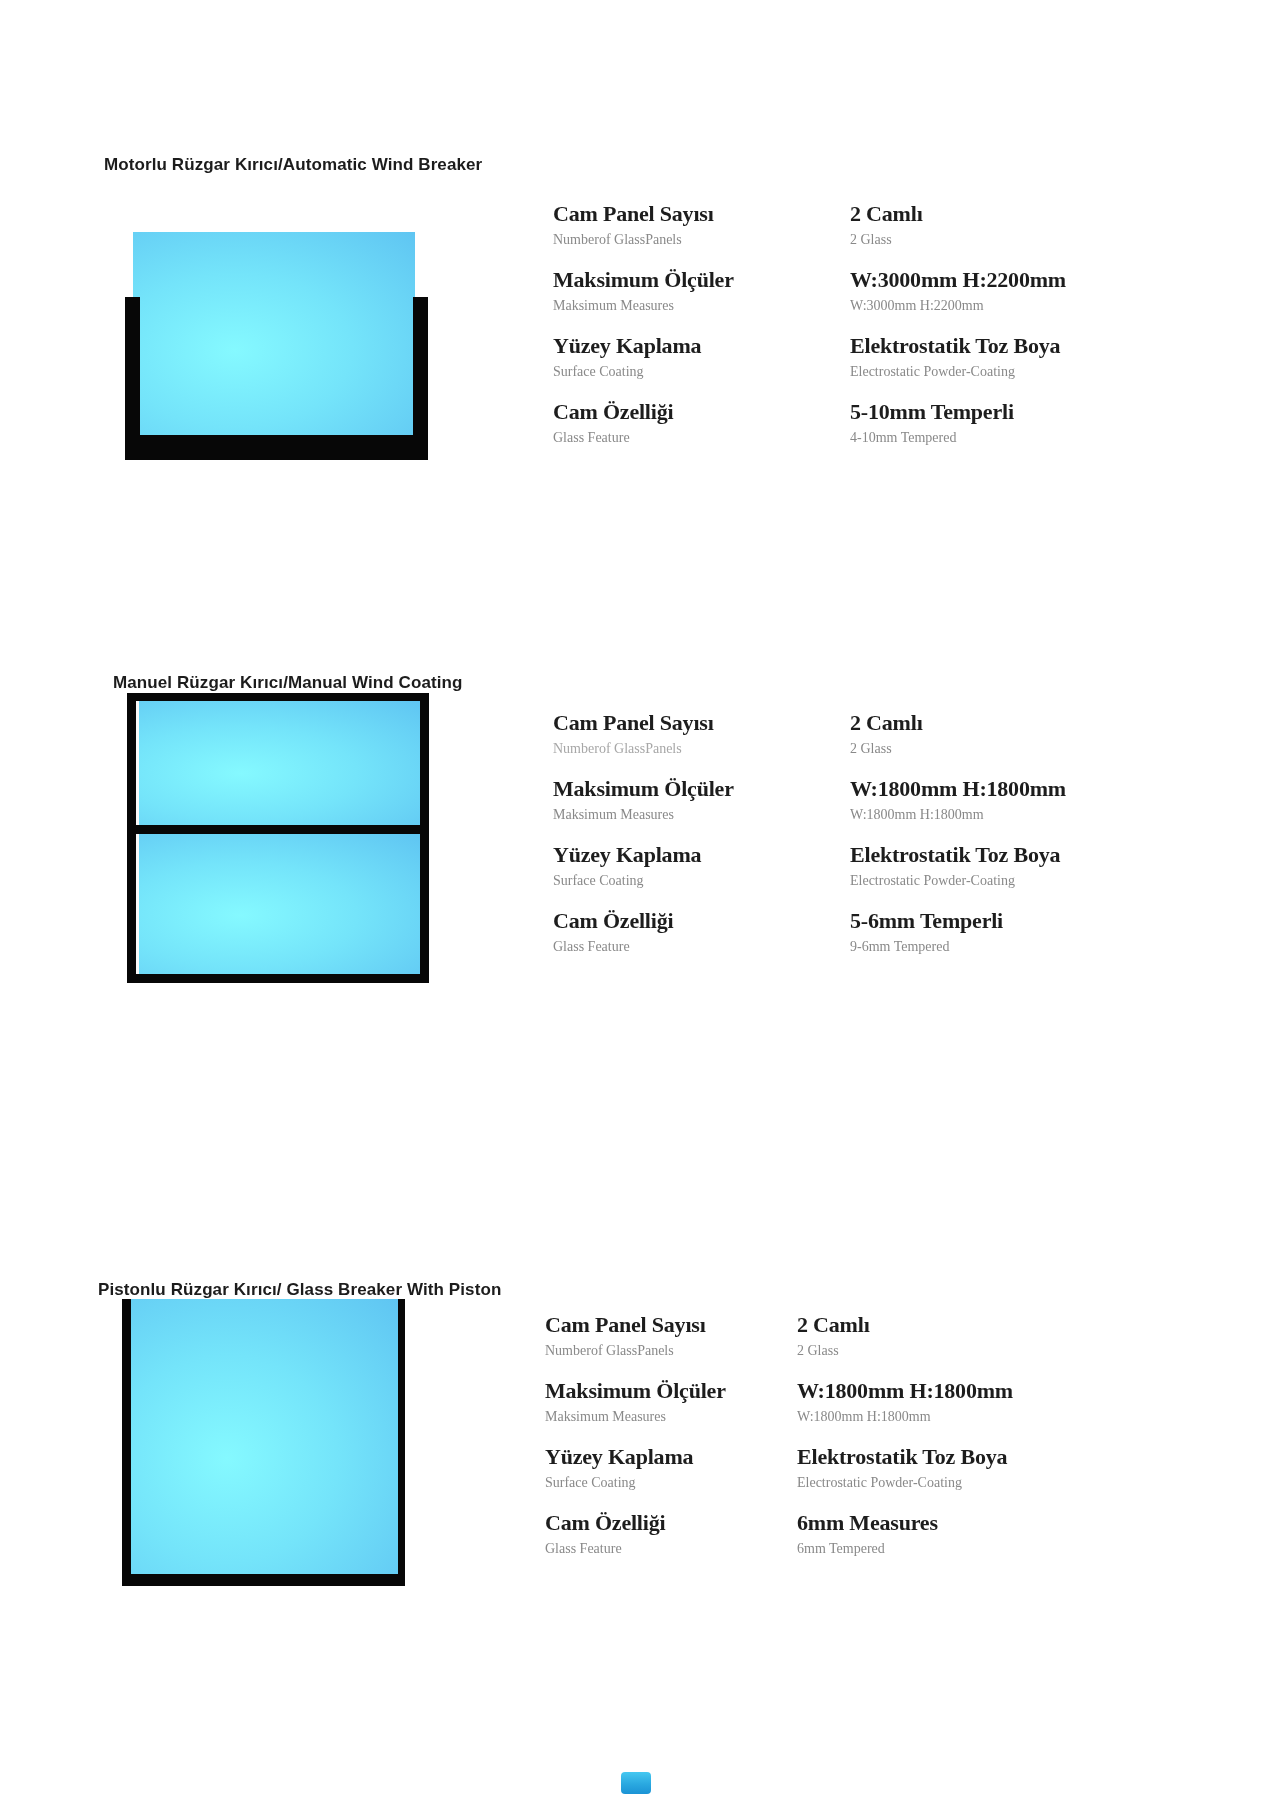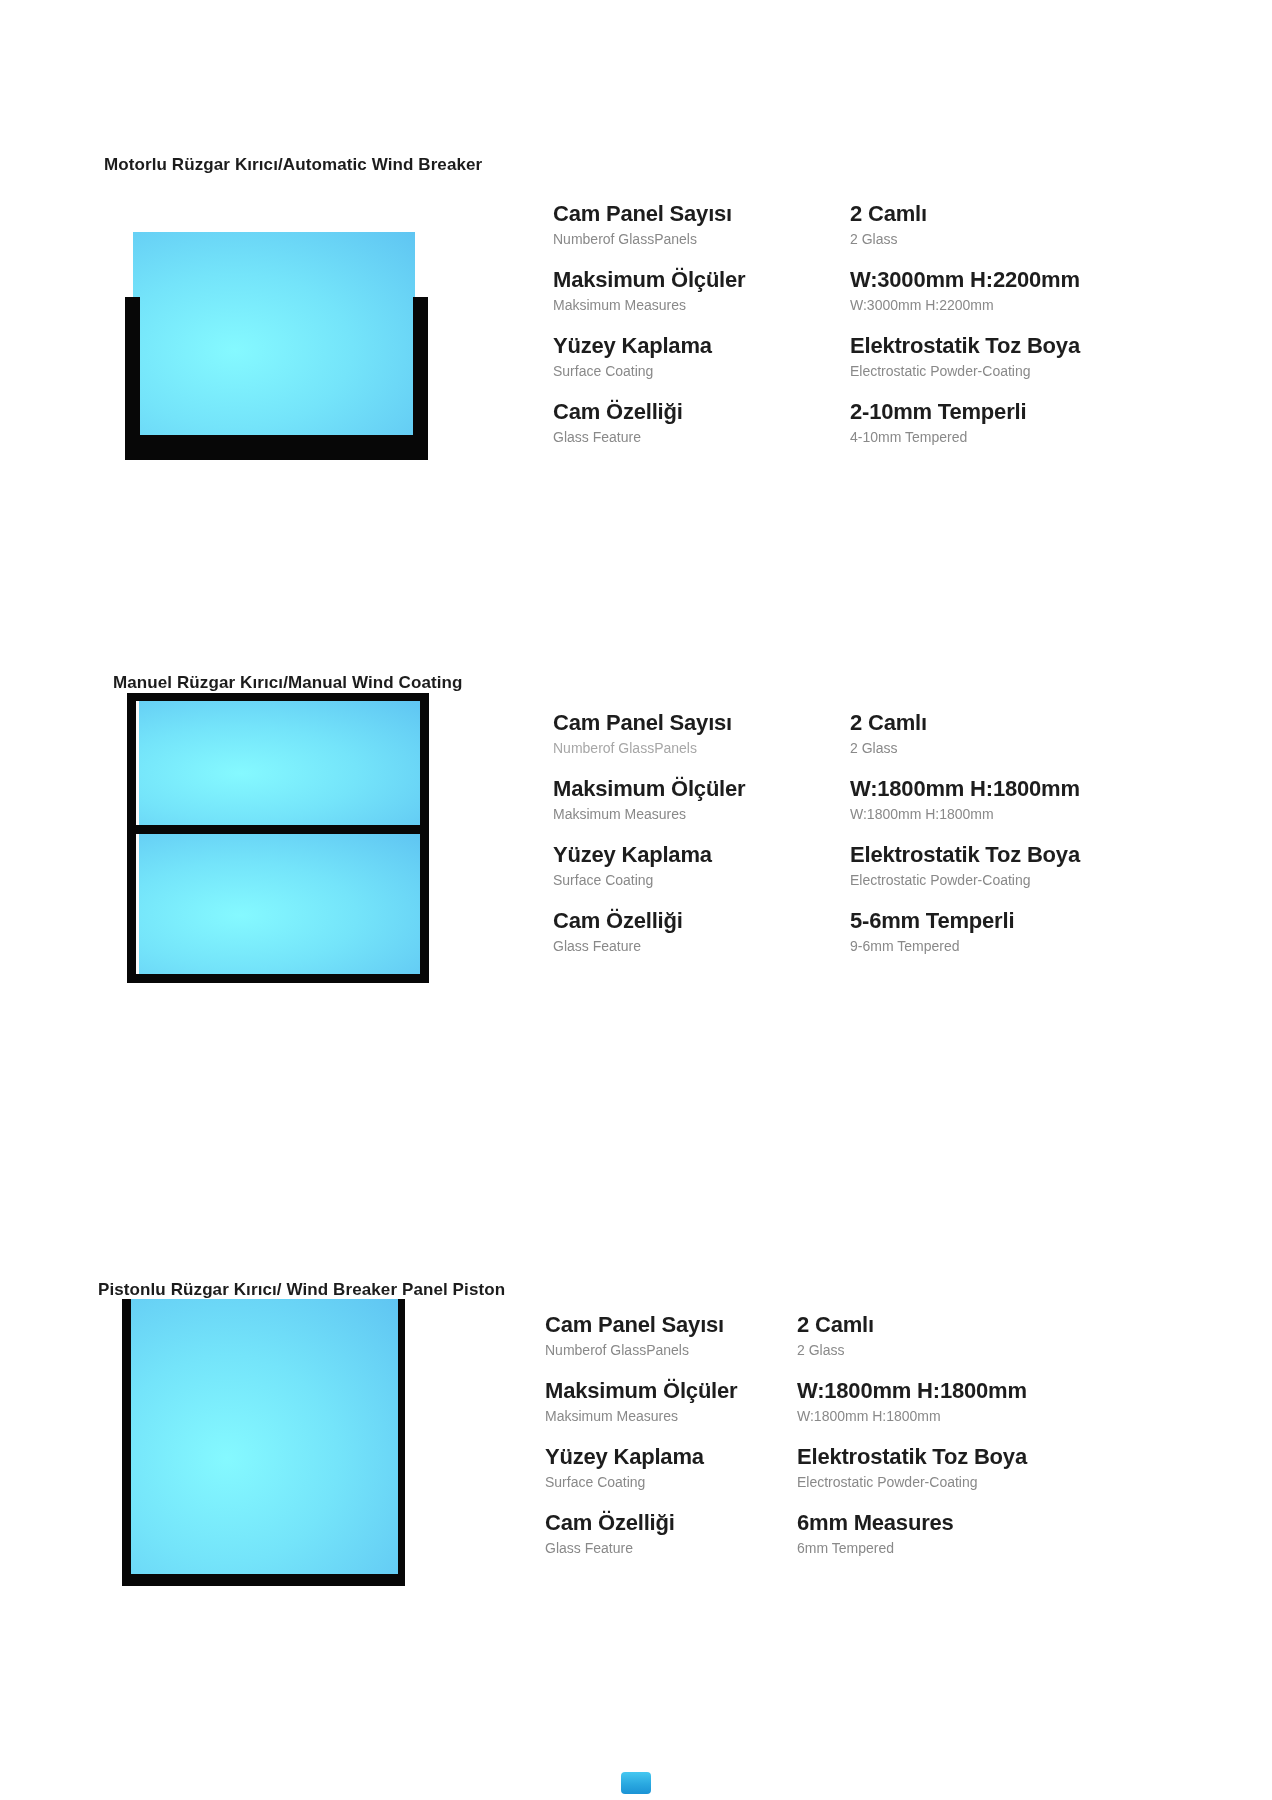--- a/index.html
+++ b/index.html
@@ -43,21 +43,21 @@
   #fig1 .glass-bot {
     position:absolute; left:9px; top:141px; right:9px; bottom:9px;
     border-left:3px solid #fafafa;
   }
 
   
   #fig2 { left:122px; top:1299px; width:283px; height:287px; background:#070707; }
   #fig2 .glass { position:absolute; left:9px; top:0; right:7px; bottom:12px; }
 
   
-  .specs { position:absolute; width:640px; }
+  .specs { position:absolute; width:640px;font-family:Liberation Serif, serif; }
   #sp0 { left:553px; top:201px; }
   #sp1 { left:553px; top:710px; }
   #sp2 { left:545px; top:1312px; }
 
   .spec-row { position:relative; margin-bottom:15px; }
   .vals { position:absolute; left:297px; top:0; }
   #sp2 .vals { left:252px; }
 
   .lab-tr, .val-tr {
     font-size:22px; font-weight:700; color:#1d1d1d;
@@ -120,21 +120,21 @@
         <div class="val-tr">Elektrostatik Toz Boya</div>
         <div class="val-en">Electrostatic Powder-Coating</div>
       </div>
     </div>
     <div class="spec-row">
       <div class="labs">
         <div class="lab-tr">Cam Özelliği</div>
         <div class="lab-en">Glass Feature</div>
       </div>
       <div class="vals">
-        <div class="val-tr">2-10mm Temperli</div>
+        <div class="val-tr">5-10mm Temperli</div>
         <div class="val-en">4-10mm Tempered</div>
       </div>
     </div>
   </div>
 
   <h2 class="sec-title" id="t1">Manuel Rüzgar Kırıcı/Manual Wind Coating</h2>
 
   <div class="figure" id="fig1">
     <div class="glass-top glass-grad"></div>
     <div class="glass-bot glass-grad"></div>
@@ -176,21 +176,21 @@
         <div class="lab-tr">Cam Özelliği</div>
         <div class="lab-en">Glass Feature</div>
       </div>
       <div class="vals">
         <div class="val-tr">5-6mm Temperli</div>
         <div class="val-en">9-6mm Tempered</div>
       </div>
     </div>
   </div>
 
-  <h2 class="sec-title" id="t2">Pistonlu Rüzgar Kırıcı/ Wind Breaker Panel Piston</h2>
+  <h2 class="sec-title" id="t2">Pistonlu Rüzgar Kırıcı/ Glass Breaker With Piston</h2>
 
   <div class="figure" id="fig2">
     <div class="glass glass-grad"></div>
   </div>
 
   <div class="specs" id="sp2">
     <div class="spec-row">
       <div class="labs">
         <div class="lab-tr">Cam Panel Sayısı</div>
         <div class="lab-en">Numberof GlassPanels</div>

